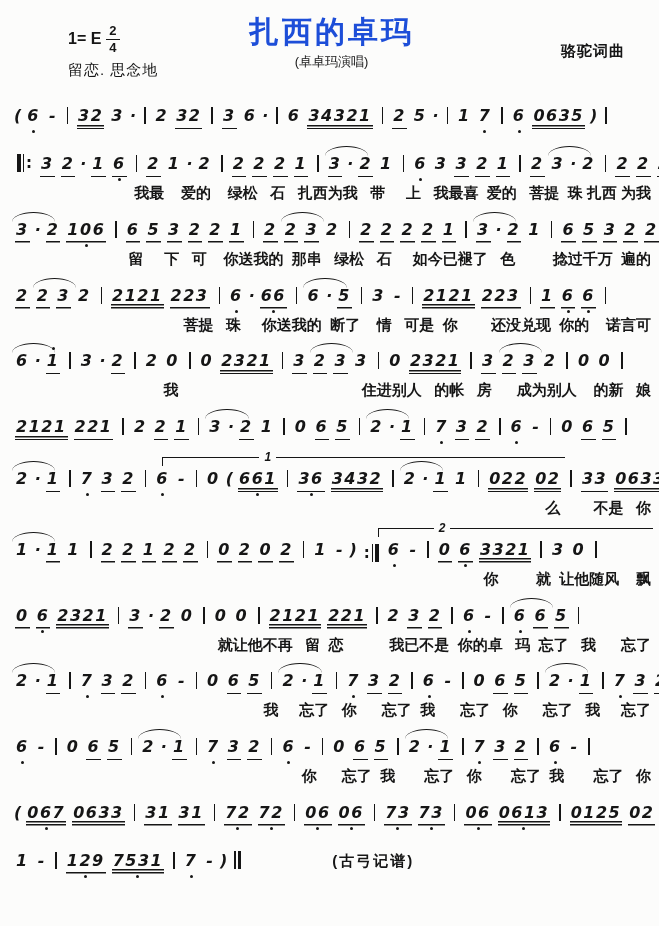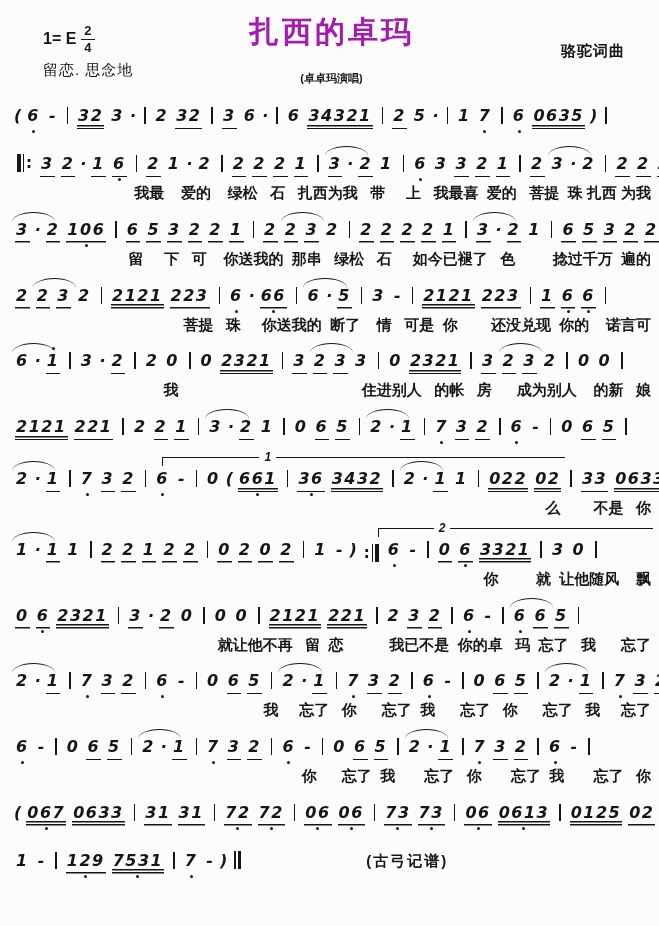--- a/index.html
+++ b/index.html
@@ -3,29 +3,29 @@
 <meta charset="utf-8">
 <style>
   html,body{margin:0;padding:0;}
   body{
     width:659px;height:926px;box-sizing:border-box;
     background:#fcfcfb;color:#161616;
     font-family:"Liberation Sans","DejaVu Sans",sans-serif;
     padding:14px 8px 8px 12px;overflow:hidden;
   }
   .header{position:relative;height:80px;}
-  .key-block{position:absolute;left:31px;top:10px;}
+  .key-block{position:absolute;left:56px;top:10px;}
   .key-line{font-size:16px;font-weight:bold;display:flex;align-items:center;gap:5px;}
   .frac{display:inline-flex;flex-direction:column;align-items:center;line-height:1.05;font-size:13px;font-weight:bold;}
   .frac .num{border-bottom:1.5px solid #161616;padding:0 3px 1px;}
   .frac .den{padding-top:1px;}
   .tempo{font-size:15px;font-weight:normal;margin-top:7px;letter-spacing:1px;}
   .title-block{text-align:center;padding-top:0;}
   .title{margin:0;font-size:30px;font-weight:bold;letter-spacing:3px;line-height:1.2;}
-  .subtitle{font-size:11px;font-weight:bold;margin-top:21px;}
+  .subtitle{font-size:13px;font-weight:normal;margin-top:3px;}
   .credit{position:absolute;right:26px;top:28px;font-size:15px;font-weight:bold;letter-spacing:1px;}
 
   .score{margin-top:4px;}
   .system{position:relative;margin-bottom:9px;}
   .system.has-volta{margin-top:14px;}
   .notes-row{
     white-space:nowrap;font-family:"DejaVu Sans",sans-serif;
     font-style:italic;font-weight:bold;font-size:16px;line-height:1;
     padding:9px 0 7px;
   }
@@ -42,38 +42,38 @@
   .dash{display:inline-block;margin:0 5px;}
   .adot{display:inline-block;margin:0 2px;}
   .paren{display:inline-block;margin:0 2px;}
   .rep{display:inline-flex;align-items:center;gap:2px;margin:0 5px;vertical-align:-3px;}
   .rb{display:inline-block;width:1.5px;height:18px;background:#161616;}
   .rb.thick{width:3.5px;}
   .rdots{font-style:normal;font-weight:bold;font-size:15px;line-height:16px;}
   .volta{position:absolute;top:-4px;height:8px;border-top:1.5px solid #161616;border-left:1.5px solid #161616;}
   .volta-label{position:absolute;top:-8px;background:#fcfcfb;padding:0 5px;font-size:12px;font-weight:bold;font-style:italic;line-height:15px;}
   .lyrics-row{white-space:pre;font-size:15px;font-weight:bold;line-height:1.25;margin-top:0;text-align:right;}
-  .trailing{display:inline-block;margin-left:120px;font-style:normal;font-size:15px;letter-spacing:2px;font-family:"Liberation Sans",sans-serif;}
+  .trailing{display:inline-block;margin-left:86px;font-style:normal;font-size:15px;letter-spacing:2px;font-family:"Liberation Sans",sans-serif;}
 </style>
 </head>
 <body style="background: rgb(252, 252, 251);">
 
 <div class="header">
   <div class="key-block">
     <div class="key-line">
       <span>1= E</span>
       <span class="frac">
         <span class="num">2</span>
         <span class="den">4</span>
       </span>
     </div>
     <div class="tempo">留恋. 思念地</div>
   </div>
   <div class="title-block">
-    <h1 class="title" style="color: #a21caf;">扎西的卓玛</h1>
+    <h1 class="title" style="color: #1d4ed8;">扎西的卓玛</h1>
     <div class="subtitle">(卓卓玛演唱)</div>
   </div>
   <div class="credit">骆驼词曲</div>
 </div>
 
 <div class="score">
     <div class="system">
       <div class="notes-row"><span class="paren">(</span><span class="note db">6</span><span class="dash">-</span><span class="bar"></span><span class="note u2">32</span><span class="note">3</span><span class="adot">·</span><span class="bar"></span><span class="note">2</span><span class="note u1">32</span><span class="bar"></span><span class="note u1">3</span><span class="note">6</span><span class="adot">·</span><span class="bar"></span><span class="note">6</span><span class="note u2">34321</span><span class="bar"></span><span class="note u1">2</span><span class="note">5</span><span class="adot">·</span><span class="bar"></span><span class="note">1</span><span class="note db">7</span><span class="bar"></span><span class="note db">6</span><span class="note u2">0635</span><span class="paren">)</span><span class="bar"></span></div>
     </div>
     <div class="system">

